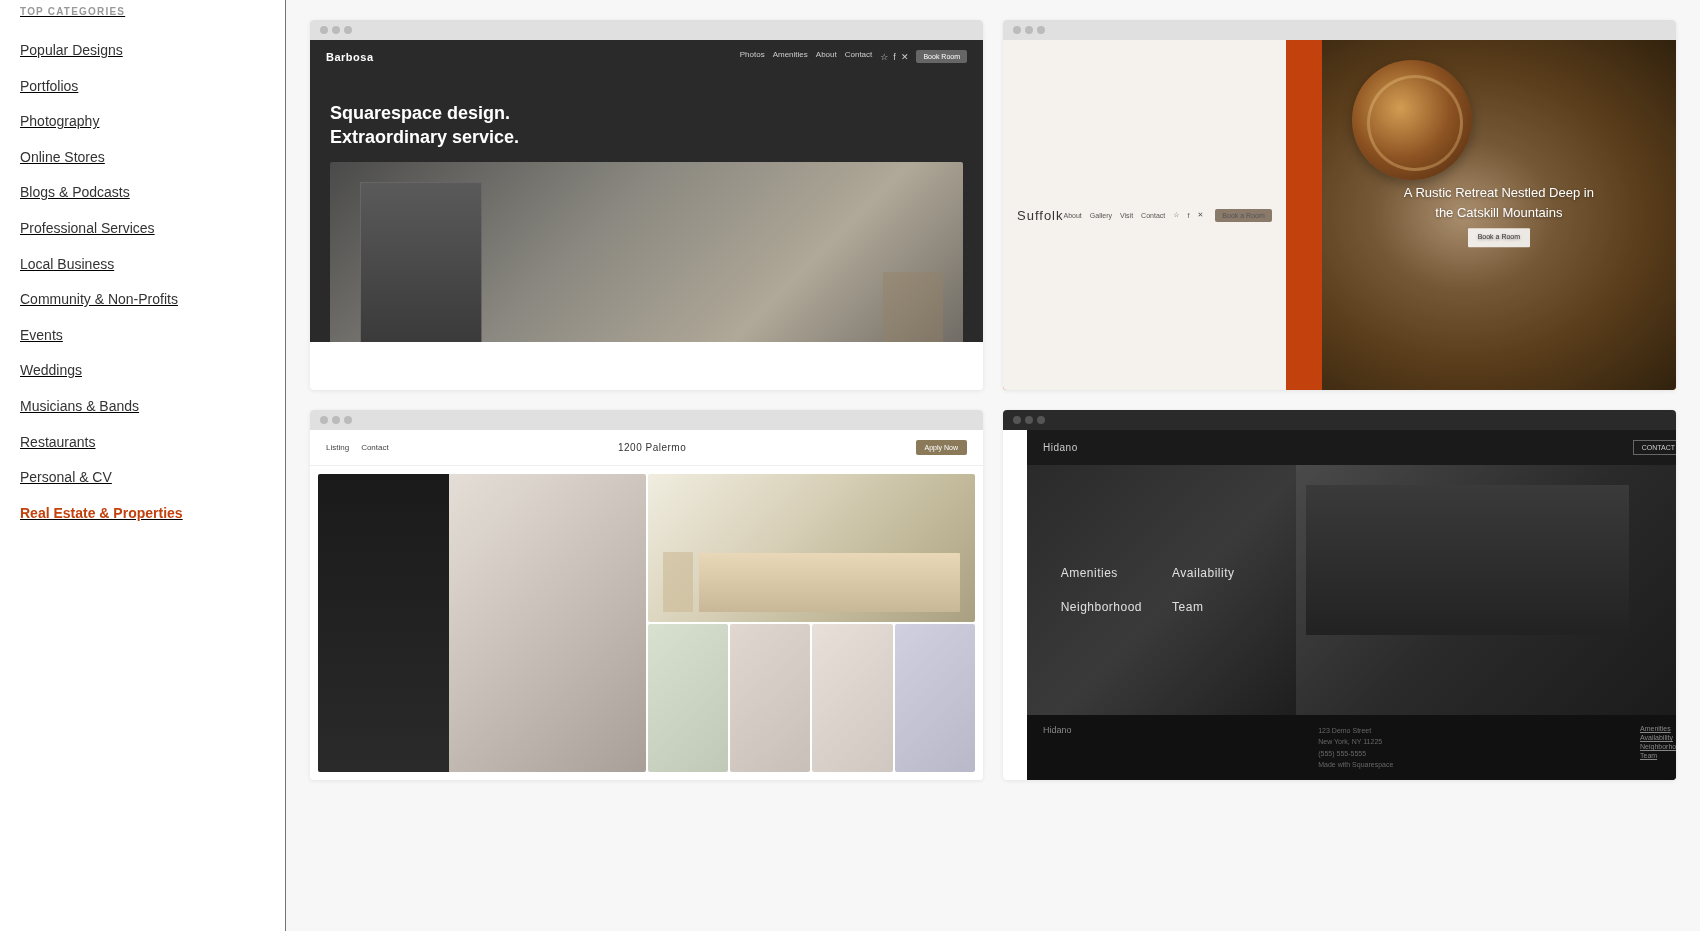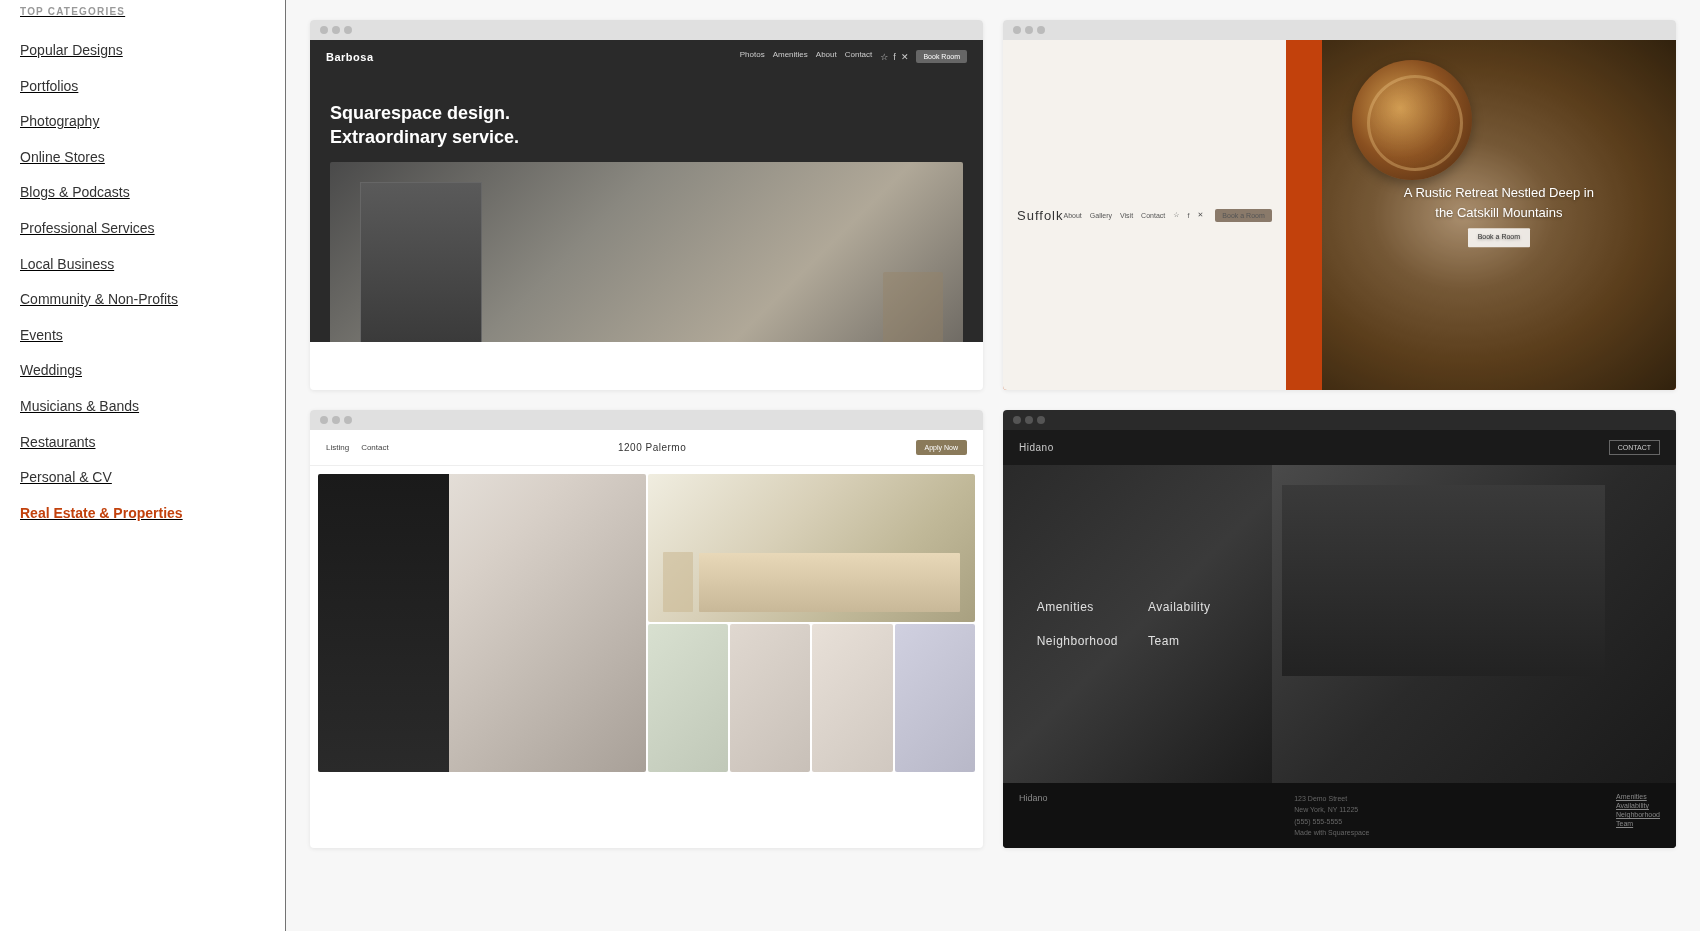--- a/index.html
+++ b/index.html
@@ -294,23 +294,24 @@
       border-radius: 1px;
     }
     .palermo-thumb:nth-child(1) { background: #c8d4c0; }
     .palermo-thumb:nth-child(2) { background: #d4ccc0; }
     .palermo-thumb:nth-child(3) { background: #e0d8d0; }
     .palermo-thumb:nth-child(4) { background: #c0c8d0; }
 
     
     .hidano-preview {
       background: #1a1a1a;
-      height: 418px;
+      height: 350px;
       display: flex;
       flex-direction: column;
+      margin-left: 24px;
     }
     .hidano-nav {
       display: flex;
       justify-content: space-between;
       align-items: center;
       padding: 10px 16px;
       background: #1a1a1a;
     }
     .hidano-logo { font-size: 10px; color: #ccc; letter-spacing: 0.5px; }
     .hidano-contact-btn {

